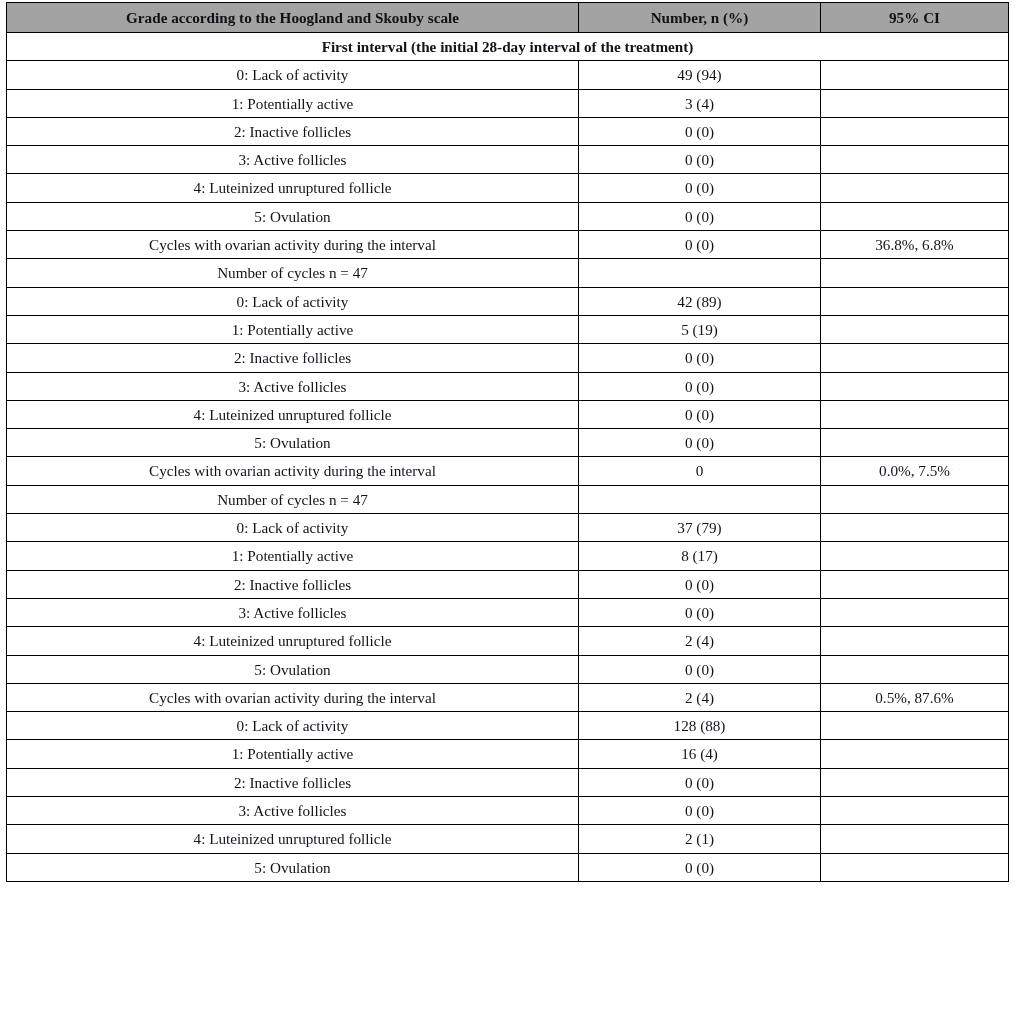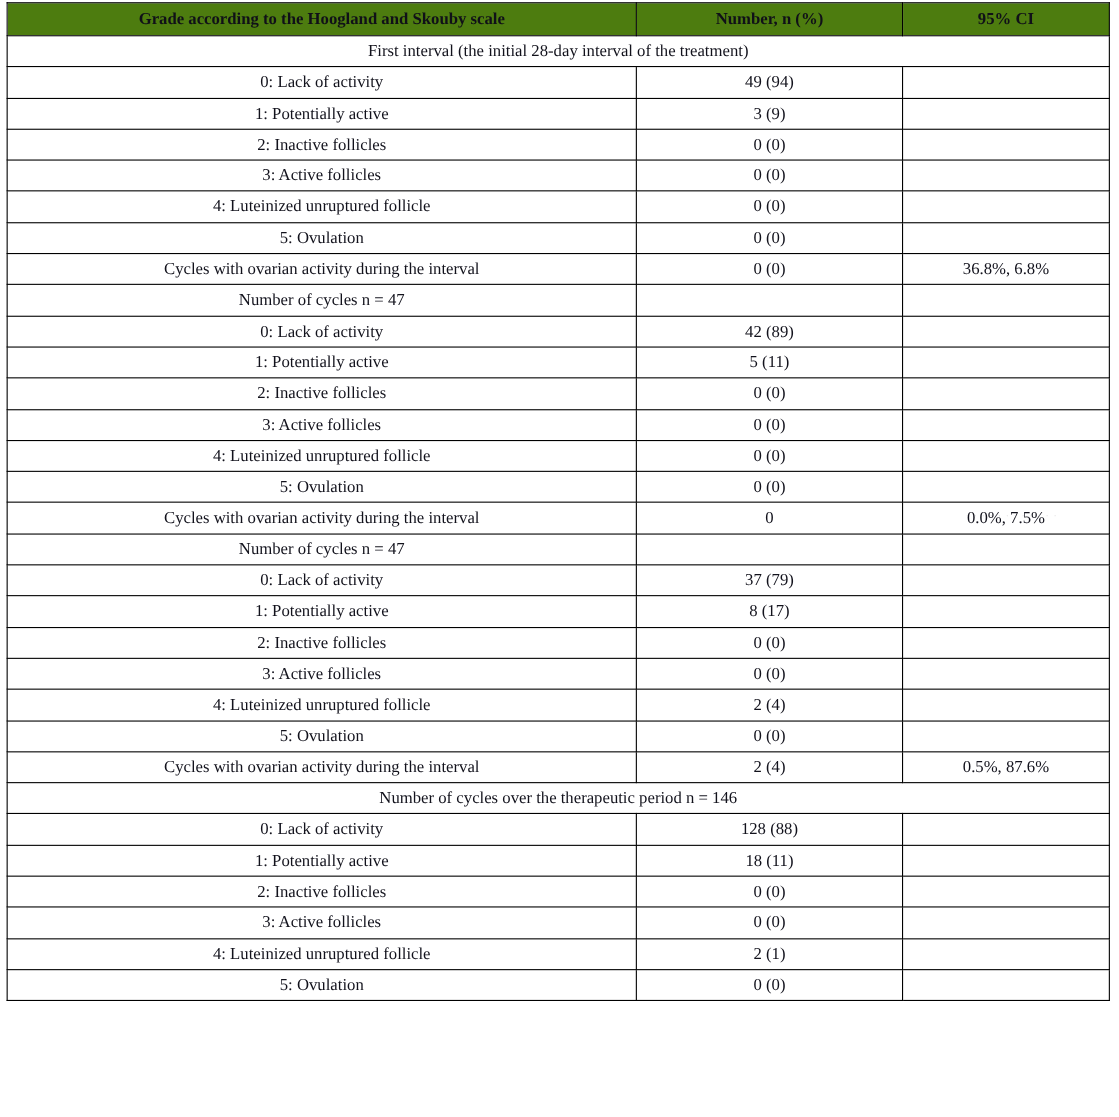--- a/index.html
+++ b/index.html
@@ -31,29 +31,29 @@
     height: 27.3px;
     line-height: 27.3px;
     text-align: center;
     vertical-align: middle;
     font-size: 15.2px;
     color: #12121c;
     white-space: nowrap;
     overflow: hidden;
   }
   #results-table thead th {
-    background: #4d7c0f;
+    background: #a3a3a3;
     font-weight: bold;
     height: 29px;
     line-height: 29px;
     font-size: 15.2px;
     color: #101018;
   }
   #results-table tr.section-row td {
-    font-weight: normal;
+    font-weight: bold;
   }
   .artifact {
     position: absolute;
     left: 878px;
     top: 463px;
     width: 135px;
     height: 12px;
     color: #cccccc;
     font-size: 9px;
     line-height: 12px;
@@ -84,21 +84,21 @@
       <tr class="section-row">
         <td colspan="3">First interval (the initial 28-day interval of the treatment)</td>
       </tr>
       <tr>
         <td>0: Lack of activity</td>
         <td>49 (94)</td>
         <td></td>
       </tr>
       <tr>
         <td>1: Potentially active</td>
-        <td>3 (9)</td>
+        <td>3 (4)</td>
         <td></td>
       </tr>
       <tr>
         <td>2: Inactive follicles</td>
         <td>0 (0)</td>
         <td></td>
       </tr>
       <tr>
         <td>3: Active follicles</td>
         <td>0 (0)</td>
@@ -124,21 +124,21 @@
         <td></td>
         <td></td>
       </tr>
       <tr>
         <td>0: Lack of activity</td>
         <td>42 (89)</td>
         <td></td>
       </tr>
       <tr>
         <td>1: Potentially active</td>
-        <td>5 (11)</td>
+        <td>5 (19)</td>
         <td></td>
       </tr>
       <tr>
         <td>2: Inactive follicles</td>
         <td>0 (0)</td>
         <td></td>
       </tr>
       <tr>
         <td>3: Active follicles</td>
         <td>0 (0)</td>
@@ -192,31 +192,28 @@
       <tr>
         <td>5: Ovulation</td>
         <td>0 (0)</td>
         <td></td>
       </tr>
       <tr>
         <td>Cycles with ovarian activity during the interval</td>
         <td>2 (4)</td>
         <td>0.5%, 87.6%</td>
       </tr>
-      <tr class="section-row">
-        <td colspan="3">Number of cycles over the therapeutic period n = 146</td>
-      </tr>
       <tr>
         <td>0: Lack of activity</td>
         <td>128 (88)</td>
         <td></td>
       </tr>
       <tr>
         <td>1: Potentially active</td>
-        <td>18 (11)</td>
+        <td>16 (4)</td>
         <td></td>
       </tr>
       <tr>
         <td>2: Inactive follicles</td>
         <td>0 (0)</td>
         <td></td>
       </tr>
       <tr>
         <td>3: Active follicles</td>
         <td>0 (0)</td>

